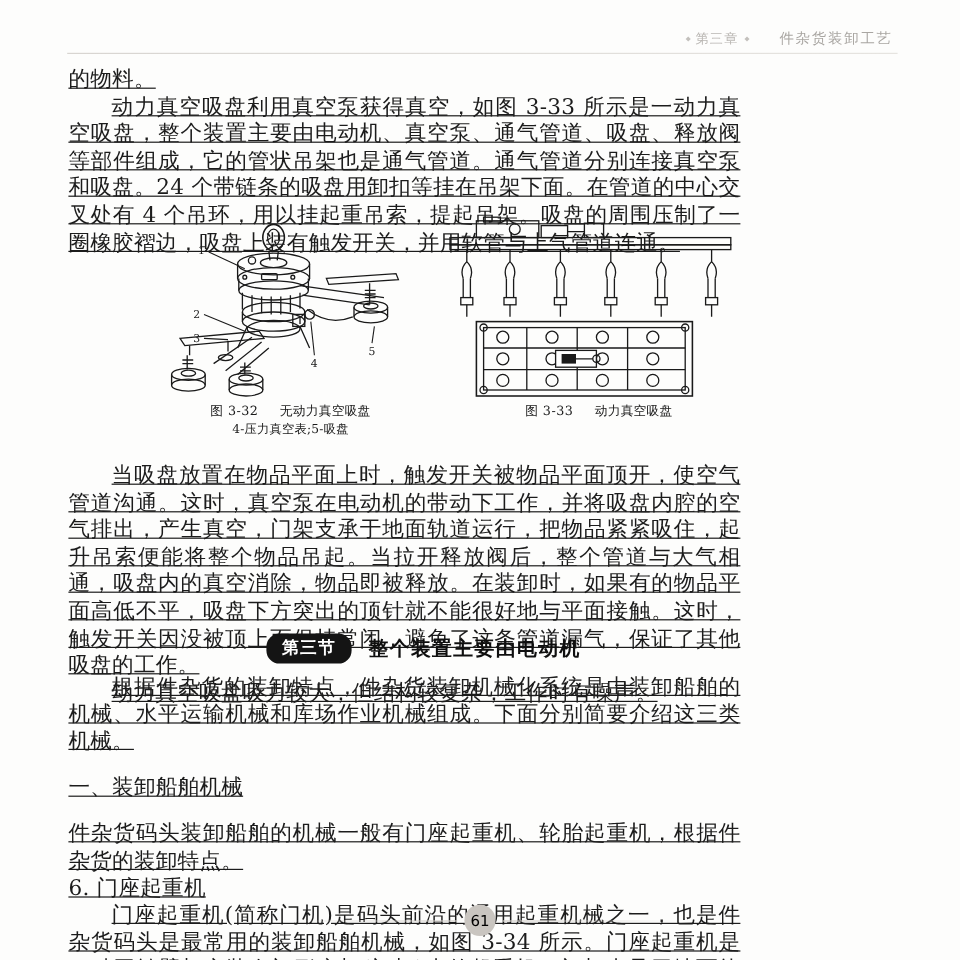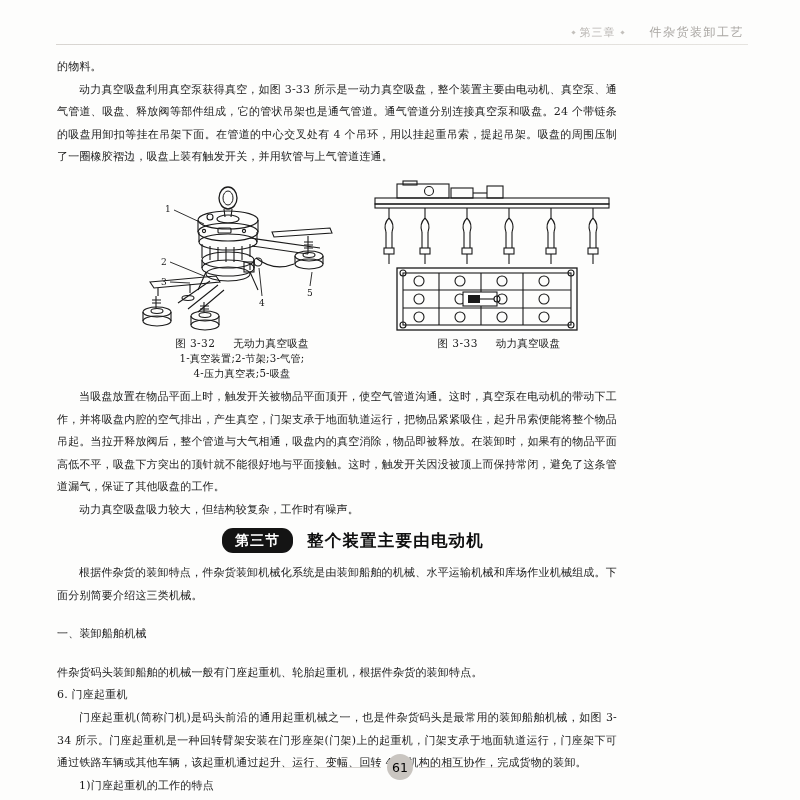--- a/index.html
+++ b/index.html
@@ -65,26 +65,27 @@
 
   
   .content {
     position: absolute;
     top: 56px;
     left: 57px;
     width: 560px;
   }
   p.para {
     margin: 0 0 0 0;
-    font-size: 11px;
+    font-size: 18px;
     line-height: 22.6px;
     text-align: justify;
     text-justify: inter-ideograph;
     letter-spacing: 0.2px;
     color: #1c1c1c;
+    text-decoration: underline;
   }
   p.indent { text-indent: 2em; }
   p.noindent { text-indent: 0; }
 
   
   .figblock {
     position: absolute;
     left: 57px;
     top: 178px;
     width: 560px;
@@ -363,21 +364,20 @@
           <circle cx="204" cy="145" r="3"></circle>
       </svg>
     </div>
 
     <div class="cap cap-left">
       <div>
         <span class="capnum">图 3-32</span>
         &nbsp;&nbsp;&nbsp;
         <span>无动力真空吸盘</span>
       </div>
-      <div class="capsub">1-真空装置;2-节架;3-气管;</div>
       <div class="capsub">4-压力真空表;5-吸盘</div>
     </div>
 
     <div class="cap cap-right">
       <div>
         <span class="capnum">图 3-33</span>
         &nbsp;&nbsp;&nbsp;
         <span>动力真空吸盘</span>
       </div>
     </div>

